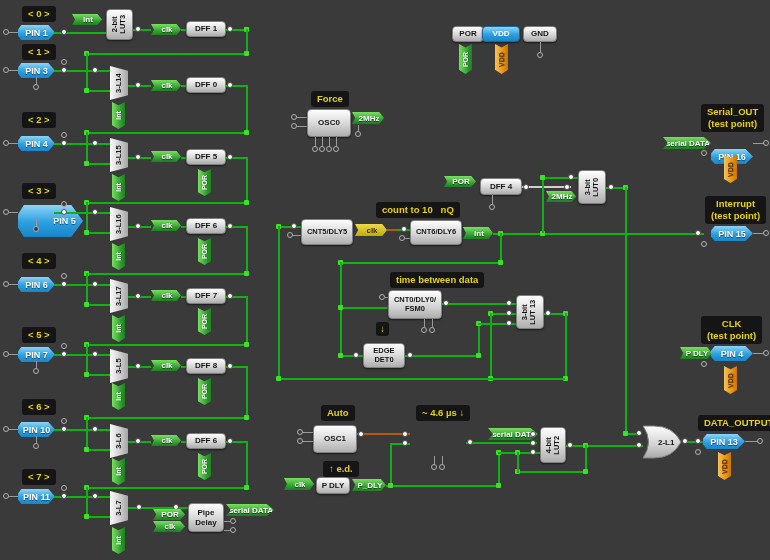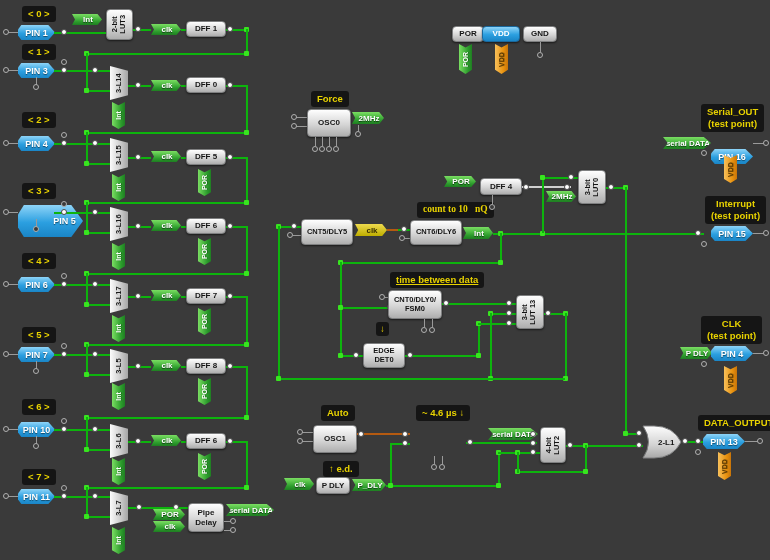--- a/index.html
+++ b/index.html
@@ -342,21 +342,21 @@
   <i class="st" style="left:290px;top:235px;"></i>
     <i class="hg" style="left:292px;top:235px;width:10px;"></i>
   <i class="h" style="left:278px;top:226px;width:24px;"></i>
     <i class="dw" style="left:294px;top:226px;"></i>
     <i class="dg" style="left:278px;top:226px;"></i>
   <div class="blk sm" style="left:301px;top:219px;width:52px;height:26px;">CNT5/DLY5</div>
   <div class="flag fy" style="left:355px;top:224px;width:32px;height:12px;">clk</div>
   <i class="ho" style="left:387px;top:229px;width:11px;"></i>
   <i class="h" style="left:398px;top:229px;width:12px;"></i>
     <i class="dw" style="left:404px;top:229px;"></i>
-  <div class="lbl" style="left:417px;top:202px;font-family:Liberation Serif, serif;">count to 10   nQ</div>
+  <div class="lbl" style="left:376px;top:202px;">count to 10   nQ</div>
   <i class="st" style="left:402px;top:238px;"></i>
     <i class="hg" style="left:404px;top:238px;width:6px;"></i>
   <div class="blk sm" style="left:410px;top:220px;width:52px;height:25px;">CNT6/DLY6</div>
   <div class="flag" style="left:463px;top:227px;width:30px;height:12px;">Int</div>
 
   <i class="h" style="left:493px;top:233px;width:211px;"></i>
   <i class="dg" style="left:500px;top:233px;"></i>
   <i class="dg" style="left:542px;top:233px;"></i>
   <i class="dw" style="left:698px;top:233px;"></i>
   <i class="v" style="left:500px;top:233px;height:29px;"></i>
@@ -388,21 +388,21 @@
         <div>LUT0</div>
       </div>
     </div>
   <i class="h" style="left:606px;top:187px;width:19px;"></i>
     <i class="dw" style="left:611px;top:187px;"></i>
   <i class="dg" style="left:625px;top:187px;"></i>
   <i class="v" style="left:625px;top:187px;height:246px;"></i>
   <i class="h" style="left:625px;top:433px;width:16px;"></i>
     <i class="dg" style="left:625px;top:433px;"></i>
 
-  <div class="lbl" style="left:390px;top:272px;text-decoration:underline;">time between data</div>
+  <div class="lbl" style="left:390px;top:272px;">time between data</div>
   <i class="st" style="left:382px;top:297px;"></i>
     <i class="hg" style="left:384px;top:297px;width:6px;"></i>
   <div class="blk sm" style="left:388px;top:290px;width:54px;height:29px;">
       <div>
         <div>CNT0/DLY0/</div>
         <div>FSM0</div>
       </div>
     </div>
   <i class="vg" style="left:424px;top:319px;height:8px;"></i>
     <i class="st" style="left:424px;top:330px;"></i>

